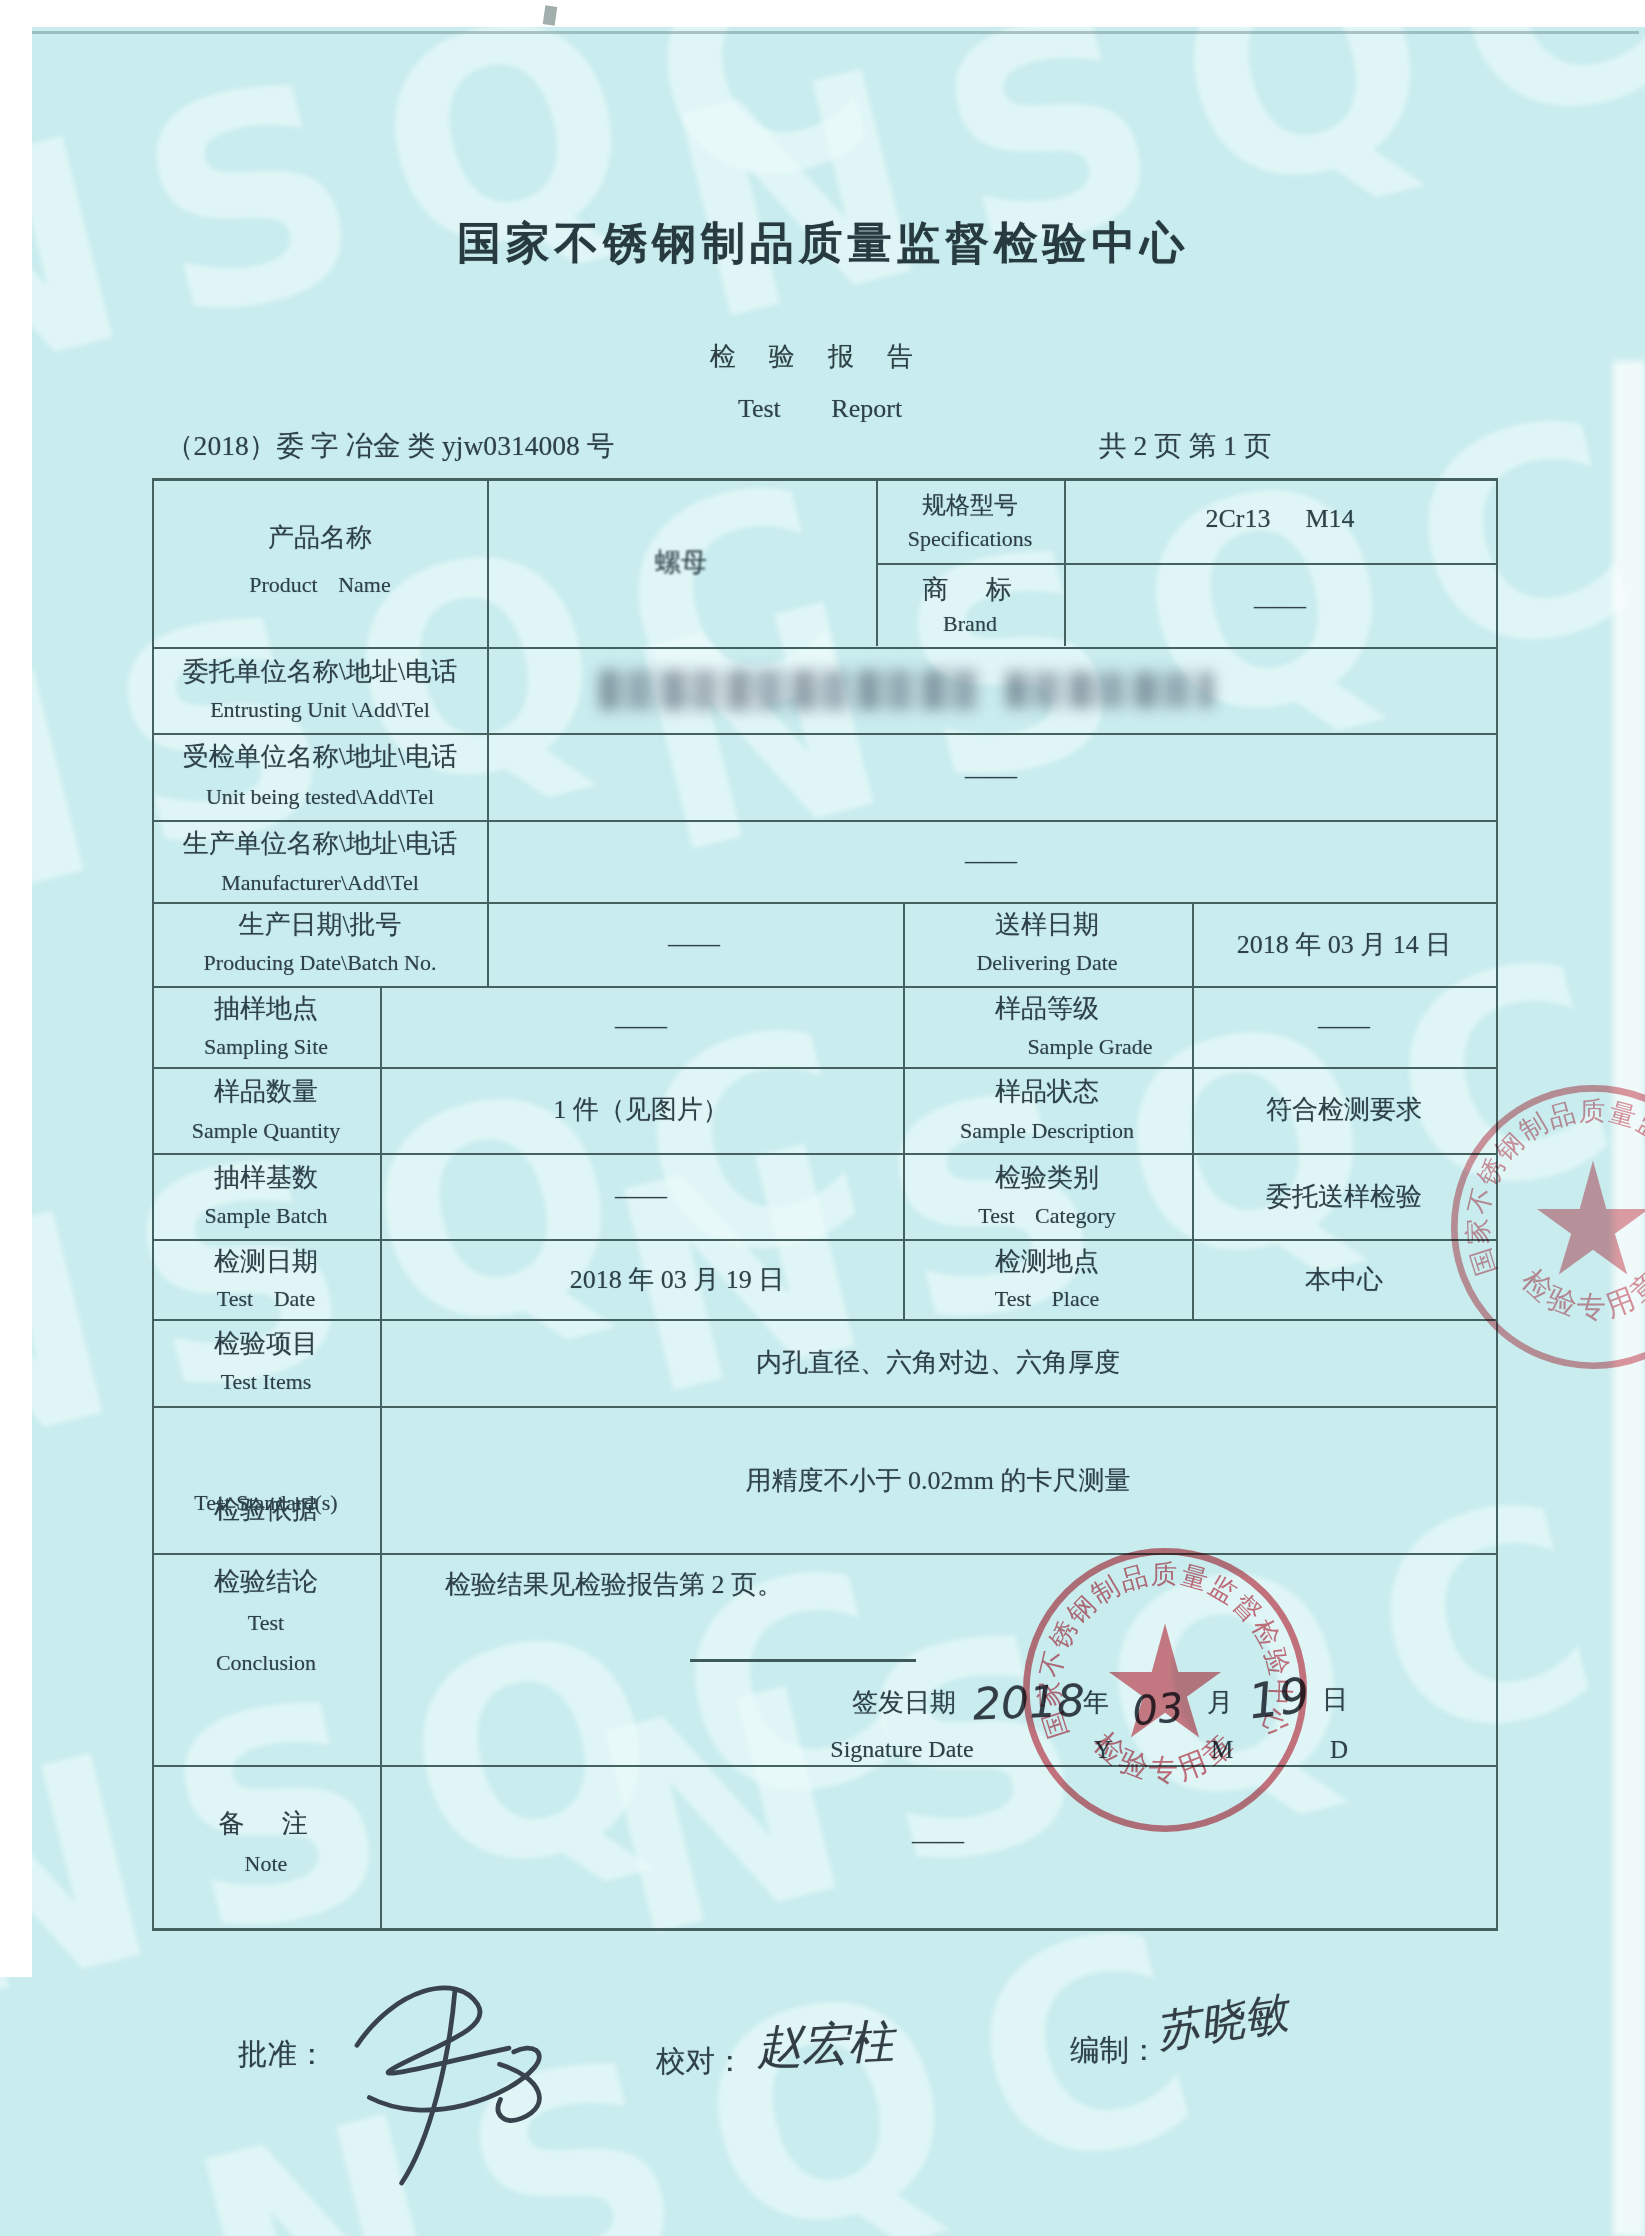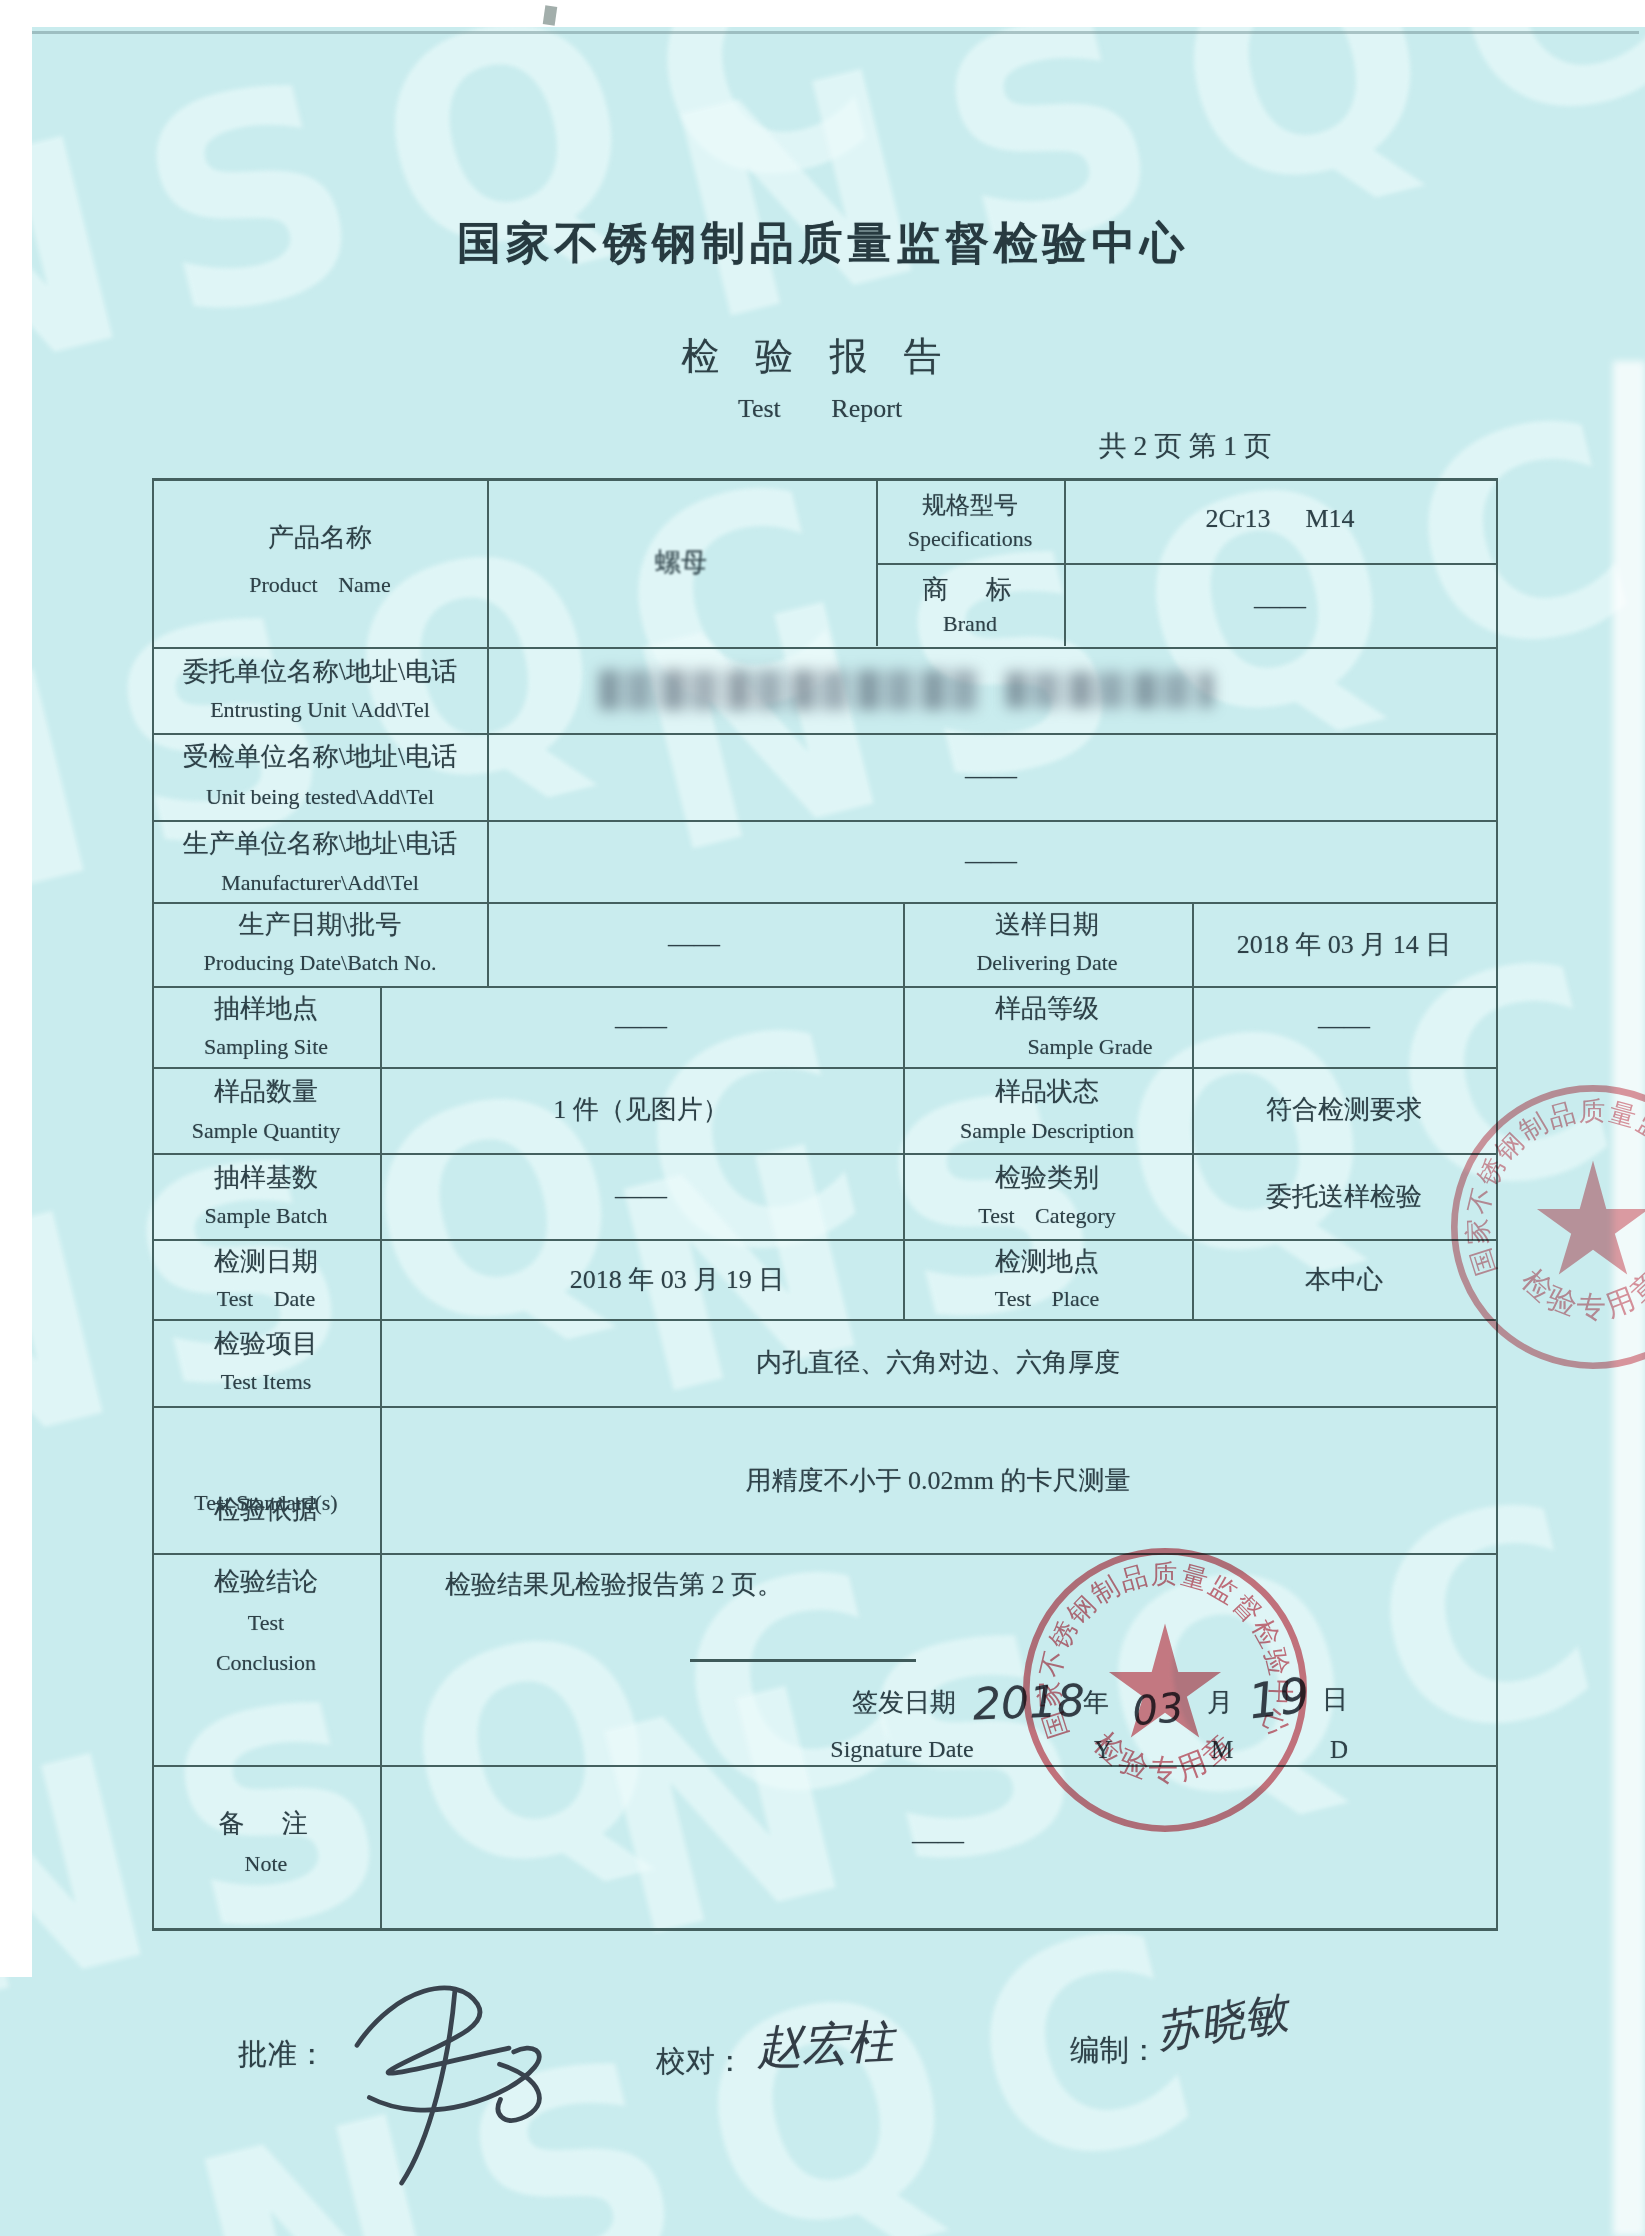--- a/index.html
+++ b/index.html
@@ -48,22 +48,23 @@
     <span class="wm" style="left:190px;top:1978px;">NSQC</span>
   </div>
 
   <div class="edge" style="left:0;top:0;width:1645px;height:27px;"></div>
   <div class="edge" style="left:0;top:27px;width:32px;height:1950px;"></div>
   <div class="edge" style="left:1613px;top:361px;width:32px;height:1875px;opacity:0.75;filter:blur(3.8px);"></div>
   <div style="position:absolute;left:32px;top:31px;width:1607px;height:2.9px;background:rgba(105,135,138,0.45);"></div>
   <div style="position:absolute;left:544px;top:5.7px;width:12.4px;height:19px;background:#83938f;transform:rotate(8deg);opacity:0.75;"></div>
 
   <div class="t" style="left:823px;top:243px;font-size:44px;font-weight:bold;letter-spacing:4.8px;color:#273a40;">国家不锈钢制品质量监督检验中心</div>
-  <div class="t" style="left:818px;top:356px;font-size:38px;letter-spacing:13.3px;color:#2d4046;">检 验 报 告</div>
+  <div class="t" style="left:818px;top:356px;font-size:26px;letter-spacing:13.3px;color:#2d4046;">检 验 报 告</div>
   <div class="t" style="left:820px;top:409px;font-size:26px;word-spacing:44px;">Test Report</div>
+  <div class="tl" style="left:166px;top:427px;font-size:27.6px;">（2018）委 字 冶金 类 yjw0314008 号</div>
   <div class="tl" style="left:1099px;top:427px;font-size:27.6px;">共 2 页 第 1 页</div>
 
   <div>
     <div class="hl" style="left:152px;top:478px;width:1346px;height:2.9px;"></div>
     <div class="hl" style="left:876px;top:563px;width:622px;"></div>
     <div class="hl" style="left:152px;top:647px;width:1346px;"></div>
     <div class="hl" style="left:152px;top:733px;width:1346px;"></div>
     <div class="hl" style="left:152px;top:820px;width:1346px;"></div>
     <div class="hl" style="left:152px;top:902px;width:1346px;"></div>
     <div class="hl" style="left:152px;top:986px;width:1346px;"></div>

